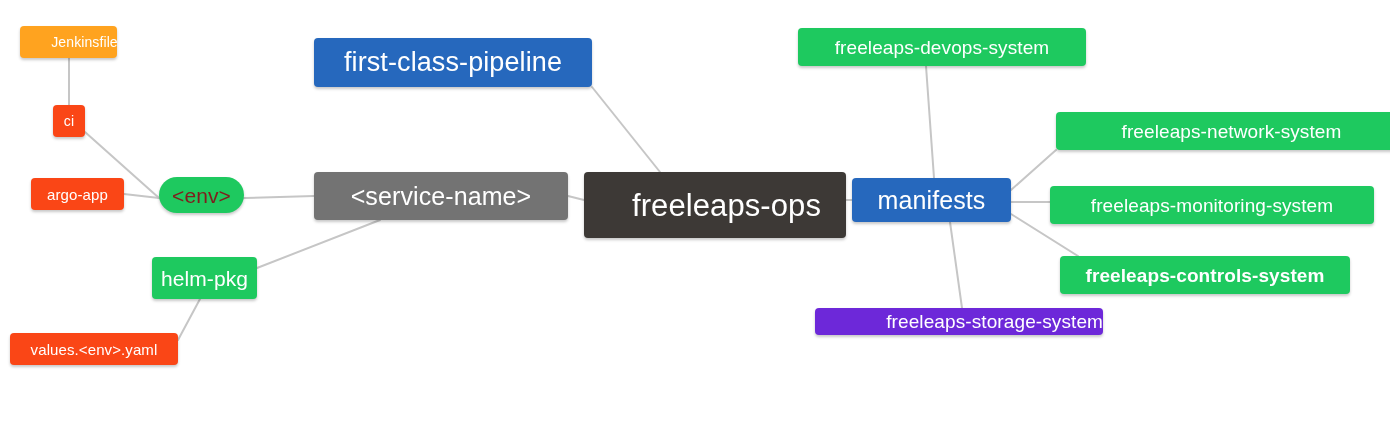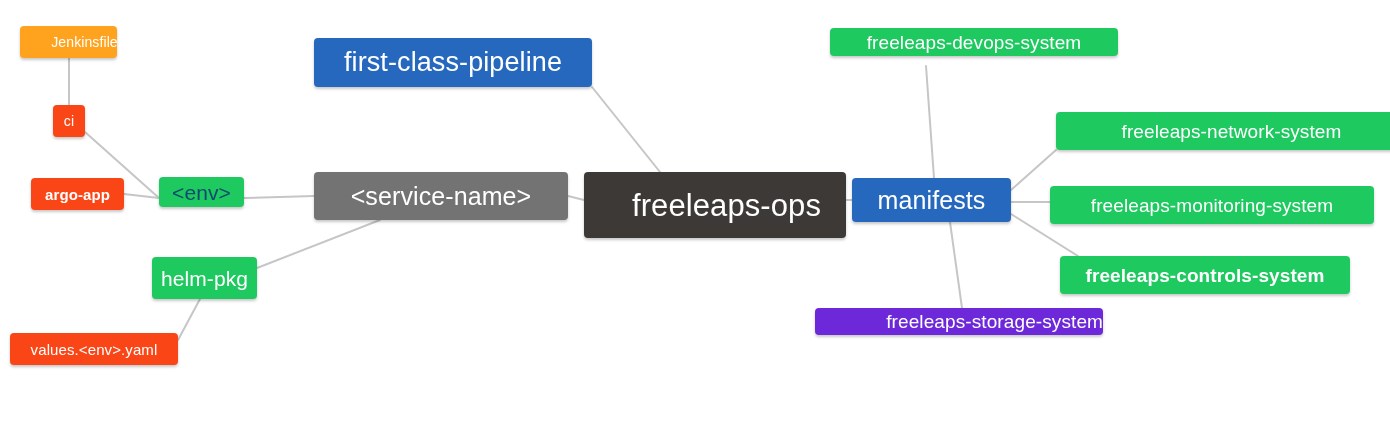--- a/index.html
+++ b/index.html
@@ -44,45 +44,45 @@
       <line x1="1011" y1="214" x2="1078" y2="256" stroke="#c6c6c6" stroke-width="2" stroke-linecap="round"></line>
       <line x1="950" y1="222" x2="962" y2="308" stroke="#c6c6c6" stroke-width="2" stroke-linecap="round"></line>
     </svg>
   <div id="nodes">
       <div class="node" style="left: 20px; top: 26px; width: 97px; height: 32px; background: rgb(255, 163, 31); color: rgb(255, 255, 255); font-size: 14px; padding-left: 32px;">
         <span>Jenkinsfile</span>
       </div>
       <div class="node" style="left: 53px; top: 105px; width: 32px; height: 32px; background: rgb(250, 70, 22); color: rgb(255, 255, 255); font-size: 14px;">
         <span>ci</span>
       </div>
-      <div class="node" style="left: 31px; top: 178px; width: 93px; height: 32px; background: rgb(250, 70, 22); color: rgb(255, 255, 255); font-size: 15px; font-weight: bold;">
+      <div class="node" style="left: 31px; top: 178px; width: 93px; height: 32px; background: rgb(250, 70, 22); color: rgb(255, 255, 255); font-size: 15px;">
         <span>argo-app</span>
       </div>
-      <div class="node" style="left: 159px; top: 177px; width: 85px; height: 30px; background: rgb(30, 201, 95); color: #0c4a6e; font-size: 21px;">
+      <div class="node" style="left: 159px; top: 177px; width: 85px; height: 36px; background: rgb(30, 201, 95); color: #7f1d1d; font-size: 21px; border-radius: 19px;">
         <span>&lt;env&gt;</span>
       </div>
       <div class="node" style="left: 152px; top: 257px; width: 105px; height: 42px; background: rgb(30, 201, 95); color: rgb(255, 255, 255); font-size: 21px;">
         <span>helm-pkg</span>
       </div>
       <div class="node" style="left: 10px; top: 333px; width: 168px; height: 32px; background: rgb(250, 70, 22); color: rgb(255, 255, 255); font-size: 15px;">
         <span>values.&lt;env&gt;.yaml</span>
       </div>
       <div class="node" style="left: 314px; top: 38px; width: 278px; height: 49px; background: rgb(38, 104, 189); color: rgb(255, 255, 255); font-size: 27px;">
         <span>first-class-pipeline</span>
       </div>
       <div class="node" style="left: 314px; top: 172px; width: 254px; height: 48px; background: #737373; color: rgb(255, 255, 255); font-size: 25px;">
         <span>&lt;service-name&gt;</span>
       </div>
       <div class="node" style="left: 584px; top: 172px; width: 262px; height: 66px; background: rgb(61, 57, 54); color: rgb(255, 255, 255); font-size: 31px; padding-left: 23px;">
         <span>freeleaps-ops</span>
       </div>
       <div class="node" style="left: 852px; top: 178px; width: 159px; height: 44px; background: rgb(38, 104, 189); color: rgb(255, 255, 255); font-size: 25px;">
         <span>manifests</span>
       </div>
-      <div class="node" style="left: 830px; top: 28px; width: 288px; height: 28px; background: rgb(30, 201, 95); color: rgb(255, 255, 255); font-size: 19px;">
+      <div class="node" style="left: 798px; top: 28px; width: 288px; height: 38px; background: rgb(30, 201, 95); color: rgb(255, 255, 255); font-size: 19px;">
         <span>freeleaps-devops-system</span>
       </div>
       <div class="node" style="left: 1056px; top: 112px; width: 351px; height: 38px; background: rgb(30, 201, 95); color: rgb(255, 255, 255); font-size: 19px;">
         <span>freeleaps-network-system</span>
       </div>
       <div class="node" style="left: 1050px; top: 186px; width: 324px; height: 38px; background: rgb(30, 201, 95); color: rgb(255, 255, 255); font-size: 19px;">
         <span>freeleaps-monitoring-system</span>
       </div>
       <div class="node" style="left: 1060px; top: 256px; width: 290px; height: 38px; background: rgb(30, 201, 95); color: rgb(255, 255, 255); font-size: 19px; font-weight: bold;">
         <span>freeleaps-controls-system</span>

